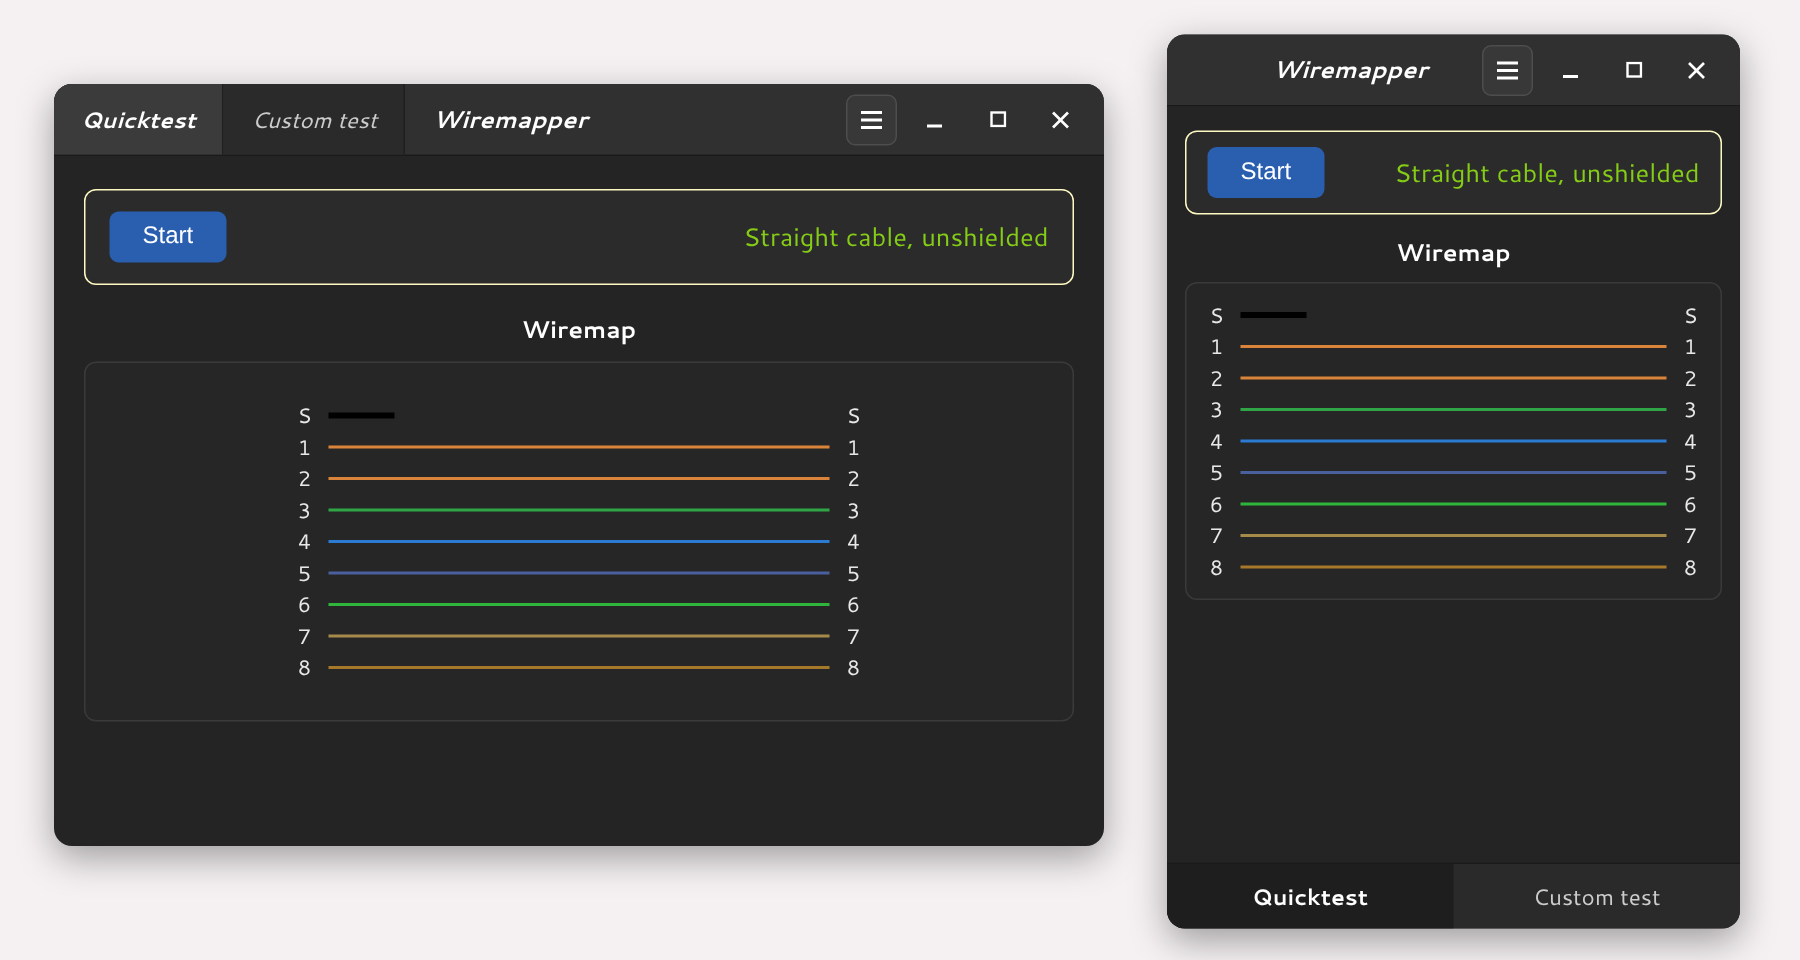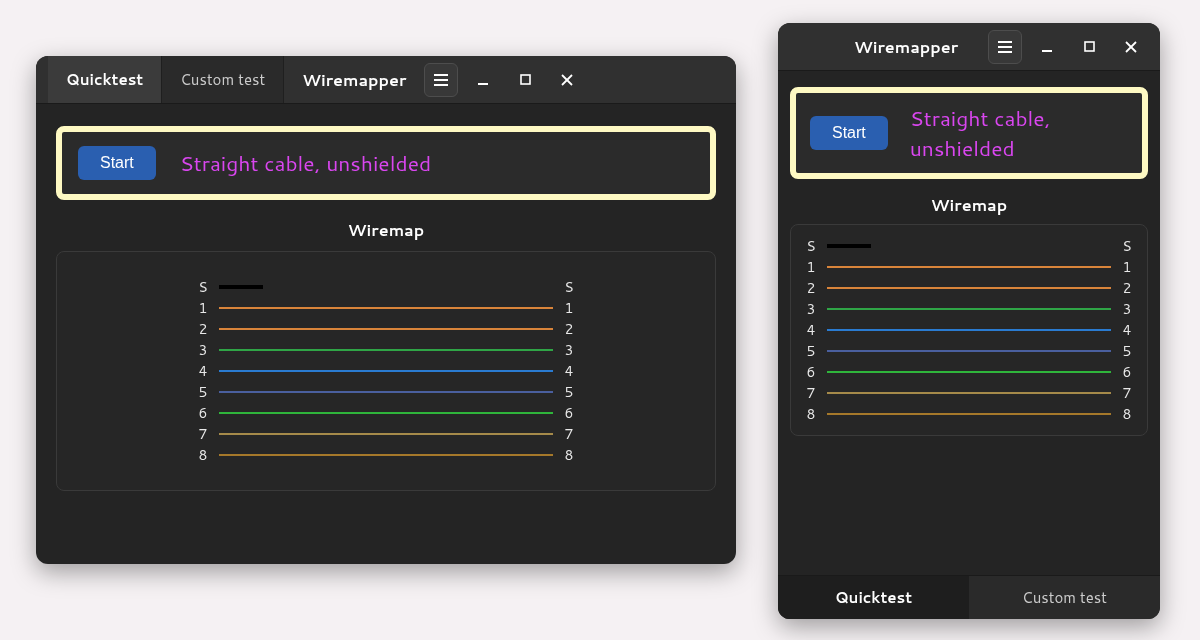--- a/index.html
+++ b/index.html
@@ -24,21 +24,23 @@
   .window.left { left: 36px; top: 56px; width: 700px; height: 508px; }
   .window.right { left: 778px; top: 23px; width: 382px; height: 596px; }
 
   
   .titlebar {
     background: #303030;
     border-bottom: 1px solid #1a1a1a;
     height: 48px;
     display: flex;
     align-items: center;
-    padding: 0 8px 0 12px;
+    justify-content: space-between;
+    padding: 0 8px 0 0;
+    font-style: italic;
   }
   .title-left { display:flex; align-items:center; height:100%; }
   .title-center { flex:1; text-align:center; font-weight:600; font-size:16px; color:#fff; }
   .tabs-top {
     display:flex; height:100%;
   }
   .tab-top {
     display:flex; align-items:center; padding:0 18px; font-size:15px; color:#ccc;
     background:#2a2a2a; border-right:1px solid #1f1f1f;
   }
@@ -55,29 +57,29 @@
     display:flex; align-items:center; justify-content:center; margin-right:4px;
     background:#383838;
   }
   .hamburger-btn svg { stroke:#fff; }
 
   
   .content { flex:1; padding:22px 20px 16px 20px; display:flex; flex-direction:column; overflow:hidden;}
   .window.right .content { padding:16px 12px 0 12px; }
 
   .start-row {
-    border:6px solid #fef9c3; border-radius:8px; background:#2b2b2b;
-    padding:14px 16px; display:flex; align-items:center; gap:24px;
+    border:1px solid #fef9c3; border-radius:8px; background:#2b2b2b;
+    padding:14px 16px; display:flex; align-items:center; gap:24px;justify-content:space-between;
   }
   .window.right .start-row { padding:10px 14px; gap:22px; }
   .start-btn {
     background:#2a5fb0; color:#fff; font-size:16px; padding:8px 22px;
     border-radius:6px; border:none; font-weight:500;
   }
-  .cable-status { font-size:21px; color:#d946ef; }
+  .cable-status { font-size:17px; color:#84cc16; }
 
   .section-title { font-size:16px; font-weight:600; margin:18px 0 10px 0; color:#fff;text-align:center; }
   .window.right .section-title { margin:14px 0 8px 0; }
 
   .wiremap-box {
     border:1px solid #3a3a3a; border-radius:8px; background:#262626;
     padding:26px 10px; flex-shrink:0;
   }
   .window.right .wiremap-box { padding:12px 8px; }
   .wire-rows { display:flex; flex-direction:column; gap:3px; }

